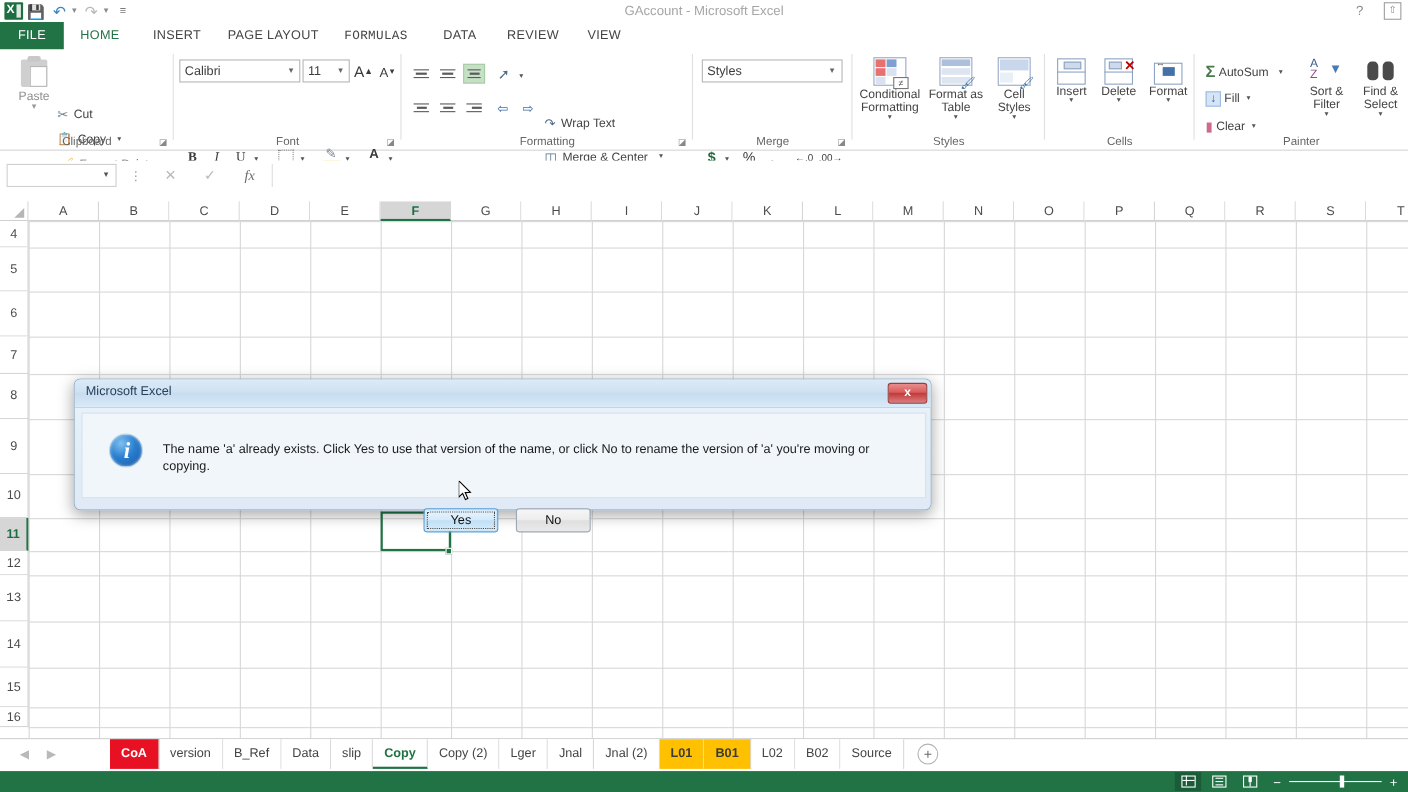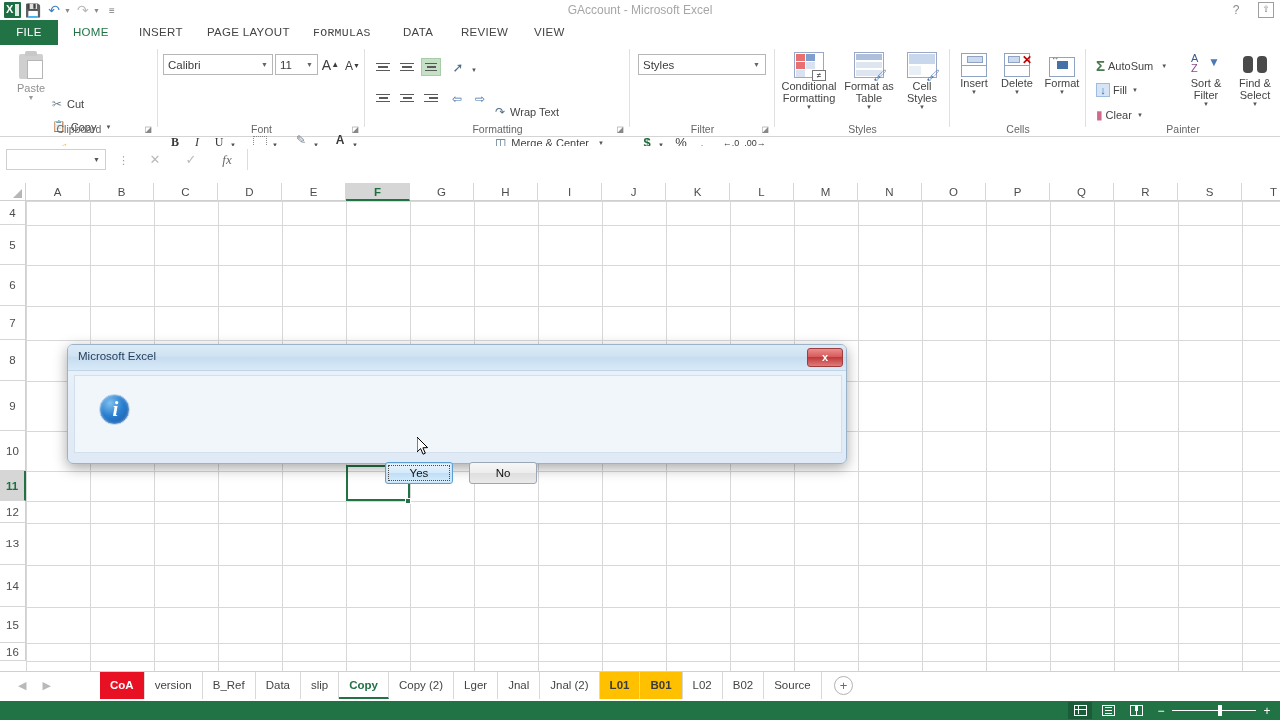--- a/index.html
+++ b/index.html
@@ -338,21 +338,21 @@
       <div class="numfmt" style="left:8px;top:9px;width:128px;height:21px;">
         <span class="val" style="flex:1;font-size:11.5px;padding-left:4px;">Styles</span>
         <span class="cc" style="font-size:7px;color:#666;padding-right:5px;">▼</span>
       </div>
       <div class="sq-btn" style="left:9px;top:88px;width:16px;height:19px;font-size:13px;font-weight:bold;color:#1f6b3a;">$</div>
       <div class="caret" style="position:absolute;left:28px;top:97px;">▼</div>
       <div class="sq-btn" style="left:42px;top:88px;width:18px;height:19px;font-size:13px;">%</div>
       <div class="sq-btn" style="left:64px;top:88px;width:16px;height:19px;font-size:13px;">,</div>
       <div class="sq-btn" style="left:90px;top:88px;width:22px;height:19px;font-size:9px;color:#3b3b3b;">←.0</div>
       <div class="sq-btn" style="left:114px;top:88px;width:22px;height:19px;font-size:9px;color:#3b3b3b;">.00→</div>
-      <div class="rgroup-label">Filter</div>
+      <div class="rgroup-label">Merge</div>
       <div class="dlg-launcher" style="right:6px;">◪</div>
       <div class="rgroup-sep" style="right:0px;"></div>
     </div>
 
     <div class="rgroup" style="left:775px;width:175px;">
       <div class="bigbtn" style="left:4px;top:7px;width:60px;">
         <div class="mini-grid">
           <div class="cellx" style="left:1px;top:1px;background:#e87070;"></div>
           <div class="cellx" style="left:11px;top:1px;background:#7f9fd0;"></div>
           <div class="cellx" style="left:1px;top:9px;background:#e87070;"></div>
@@ -607,20 +607,21 @@
   <div class="overlay">
     <div class="dialog">
       <div class="dlg-title">
         <div class="dlg-title-text">Microsoft Excel</div>
       </div>
       <div class="dlg-close">x</div>
       <div class="dlg-body">
         <div class="dlg-icon">
             <div class="info-circle"></div>
           </div>
+        <div class="dlg-msg">The name 'a' already exists. Click Yes to use that version of the name, or click No to rename the version of 'a' you're moving or copying.</div>
         <div class="dlg-btn focused" style="left:310px;">
           <span class="btn-lbl">Yes</span>
           <span class="inner"></span>
         </div>
         <div class="dlg-btn" style="left:394px;">
           <span class="btn-lbl">No</span>
         </div>
       </div>
     </div>
     <svg class="cursor-arrow" viewBox="0 0 12 19">

